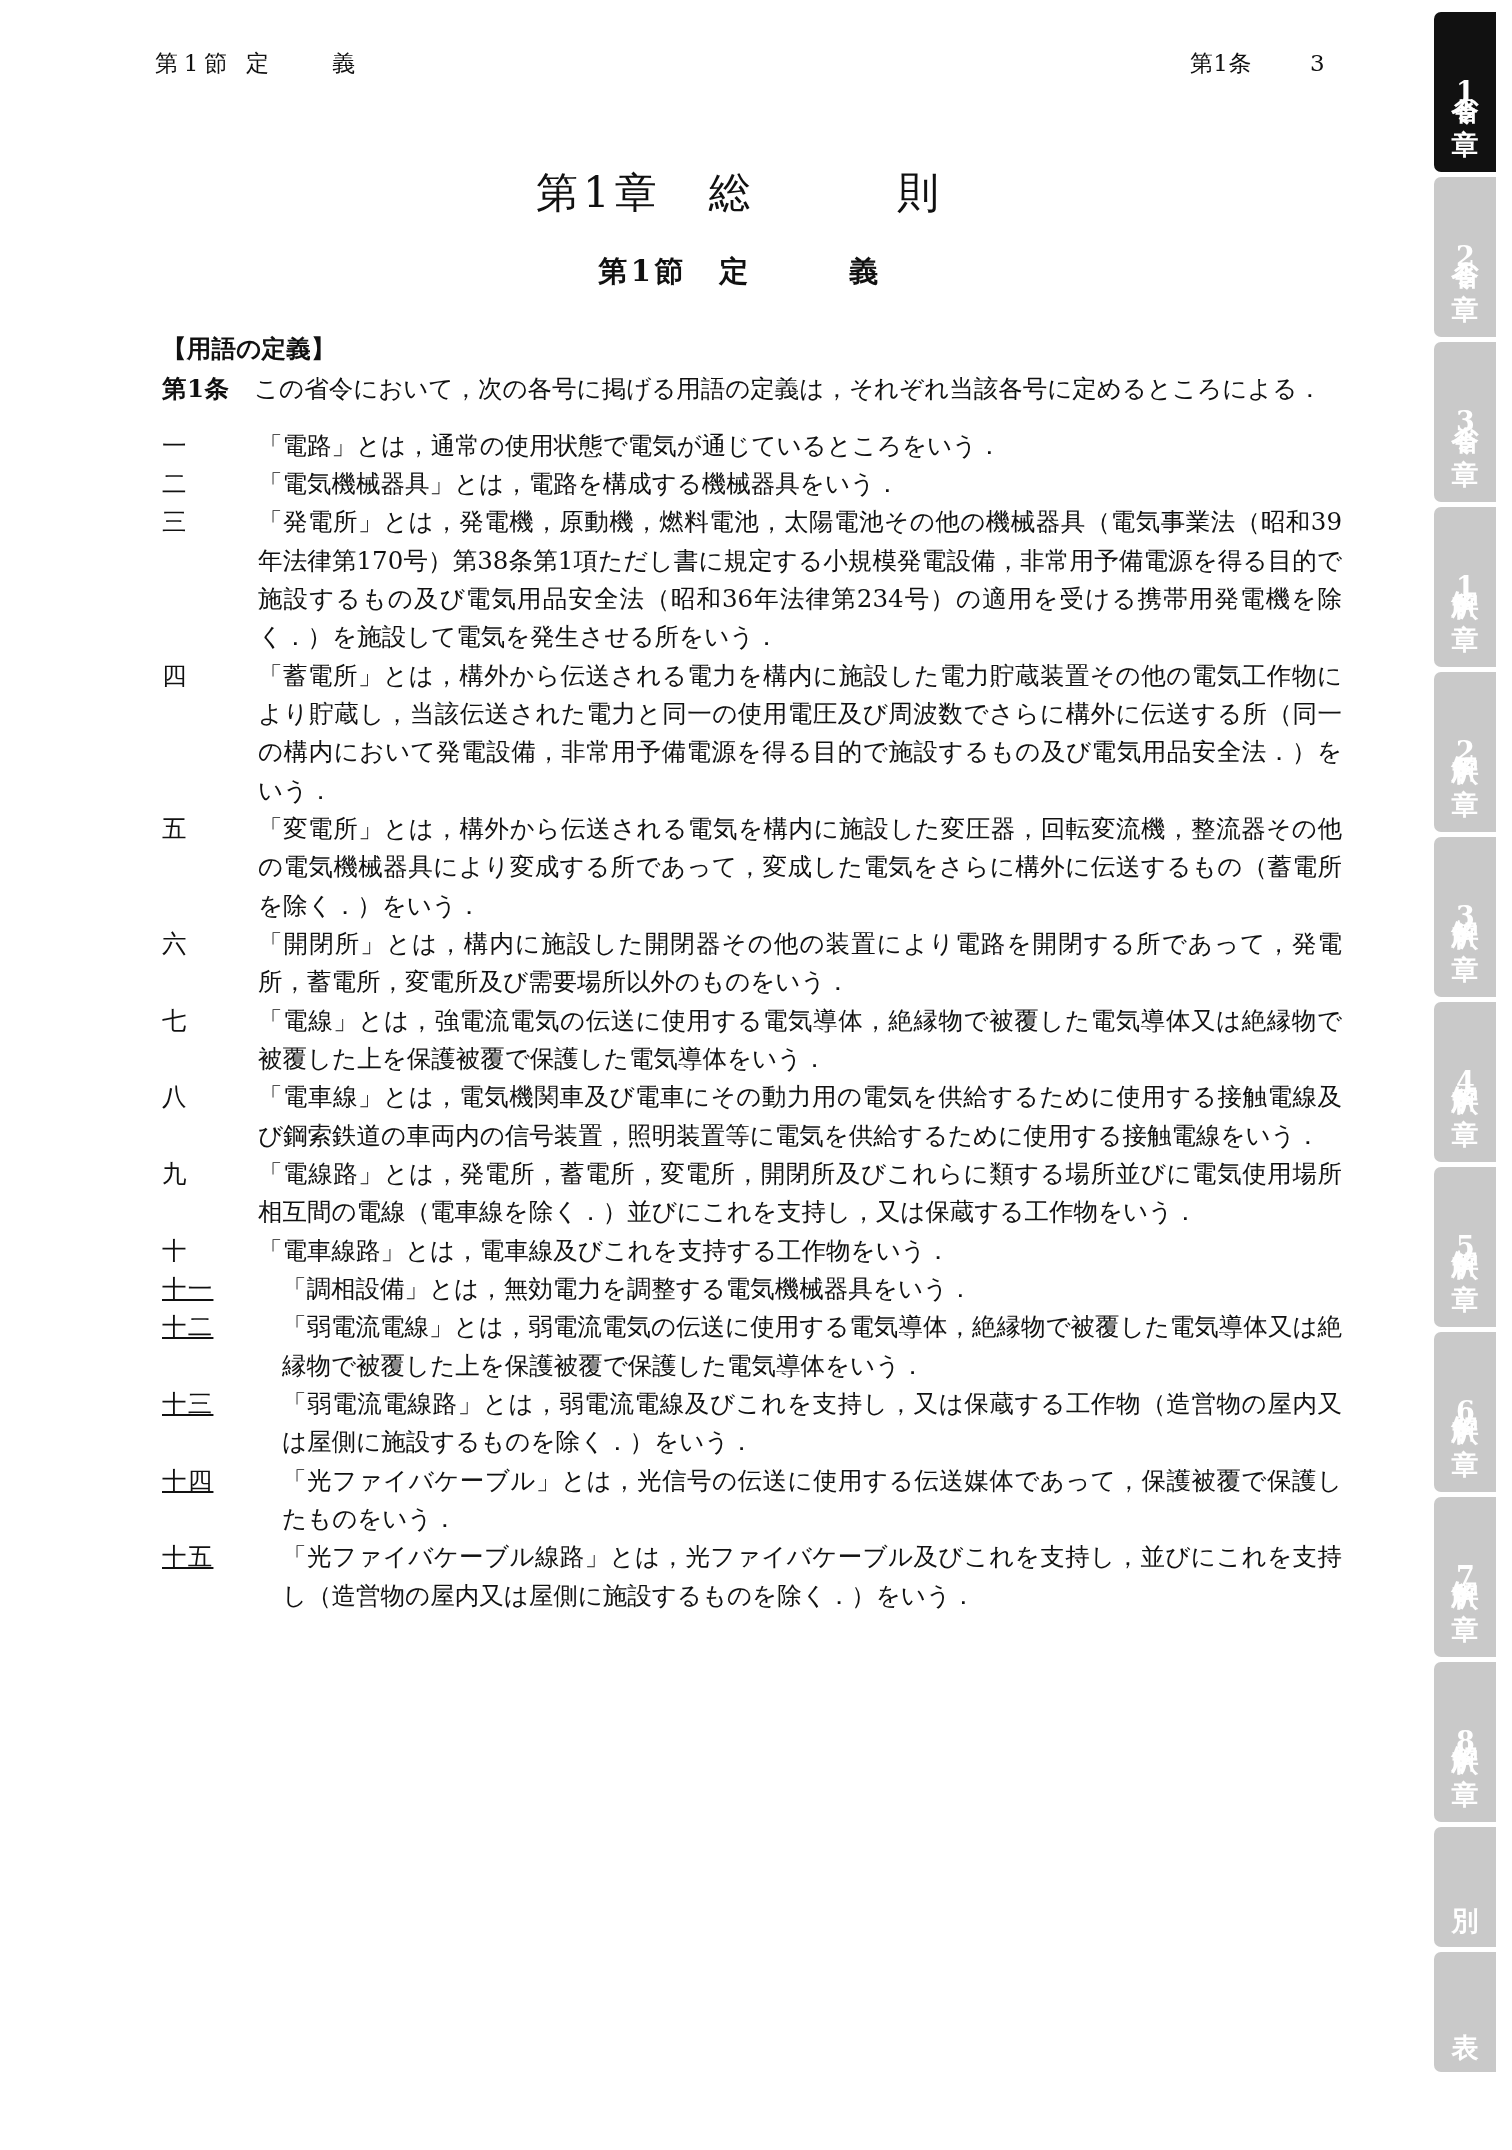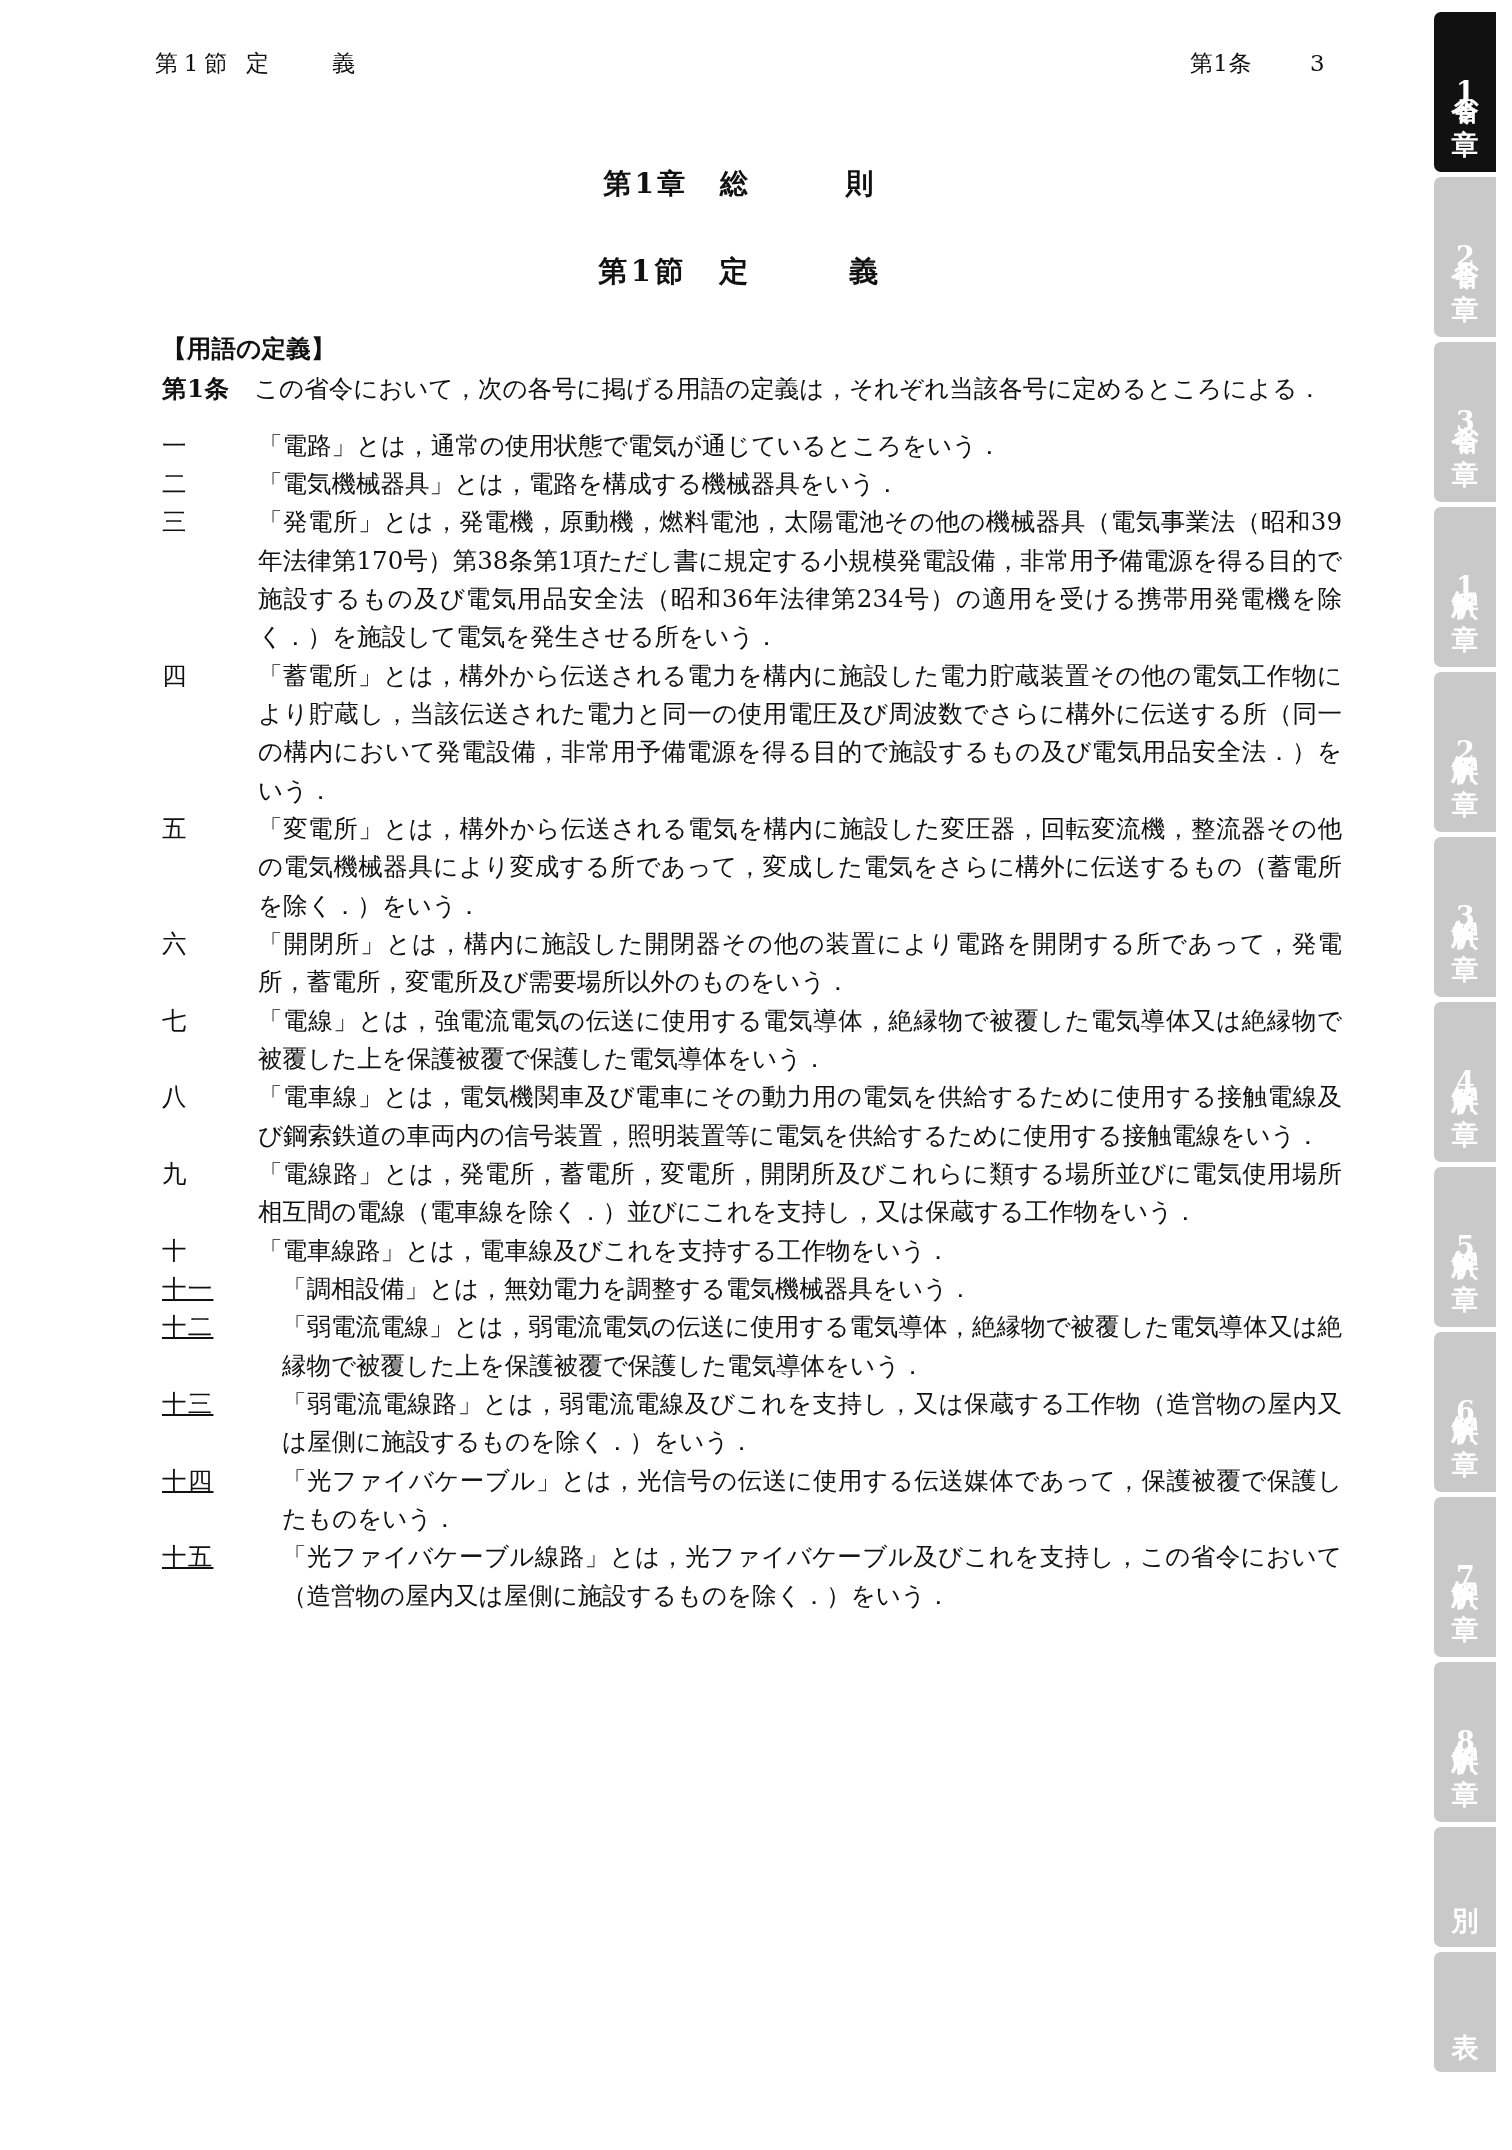--- a/index.html
+++ b/index.html
@@ -47,22 +47,22 @@
     font-size: 23px;
   }
 
   
   .chapter-title {
     position: absolute;
     top: 165px;
     left: 155px;
     width: 1170px;
     text-align: center;
-    font-size: 28px;
-    font-weight: bold;
+    font-size: 42px;
+    font-weight: normal;
     letter-spacing: 0.12em;
   }
   .section-title {
     position: absolute;
     top: 252px;
     left: 155px;
     width: 1170px;
     text-align: center;
     font-size: 29px;
     font-weight: bold;
@@ -236,21 +236,21 @@
         <div class="item">
           <div class="num wide">十三</div>
           <div class="txt just">「弱電流電線路」とは，弱電流電線及びこれを支持し，又は保蔵する工作物（造営物の屋内又は屋側に施設するものを除く．）をいう．</div>
         </div>
         <div class="item">
           <div class="num wide">十四</div>
           <div class="txt just">「光ファイバケーブル」とは，光信号の伝送に使用する伝送媒体であって，保護被覆で保護したものをいう．</div>
         </div>
         <div class="item">
           <div class="num wide">十五</div>
-          <div class="txt just">「光ファイバケーブル線路」とは，光ファイバケーブル及びこれを支持し，この省令において（造営物の屋内又は屋側に施設するものを除く．）をいう．</div>
+          <div class="txt just">「光ファイバケーブル線路」とは，光ファイバケーブル及びこれを支持し，並びにこれを支持し（造営物の屋内又は屋側に施設するものを除く．）をいう．</div>
         </div>
       </div>
   </div>
 
   <div id="tabs">
       <div class="tab t-chapter active">省令1章</div>
       <div class="tab t-chapter">省令2章</div>
       <div class="tab t-chapter">省令3章</div>
       <div class="tab t-chapter">解釈1章</div>
       <div class="tab t-chapter">解釈2章</div>

